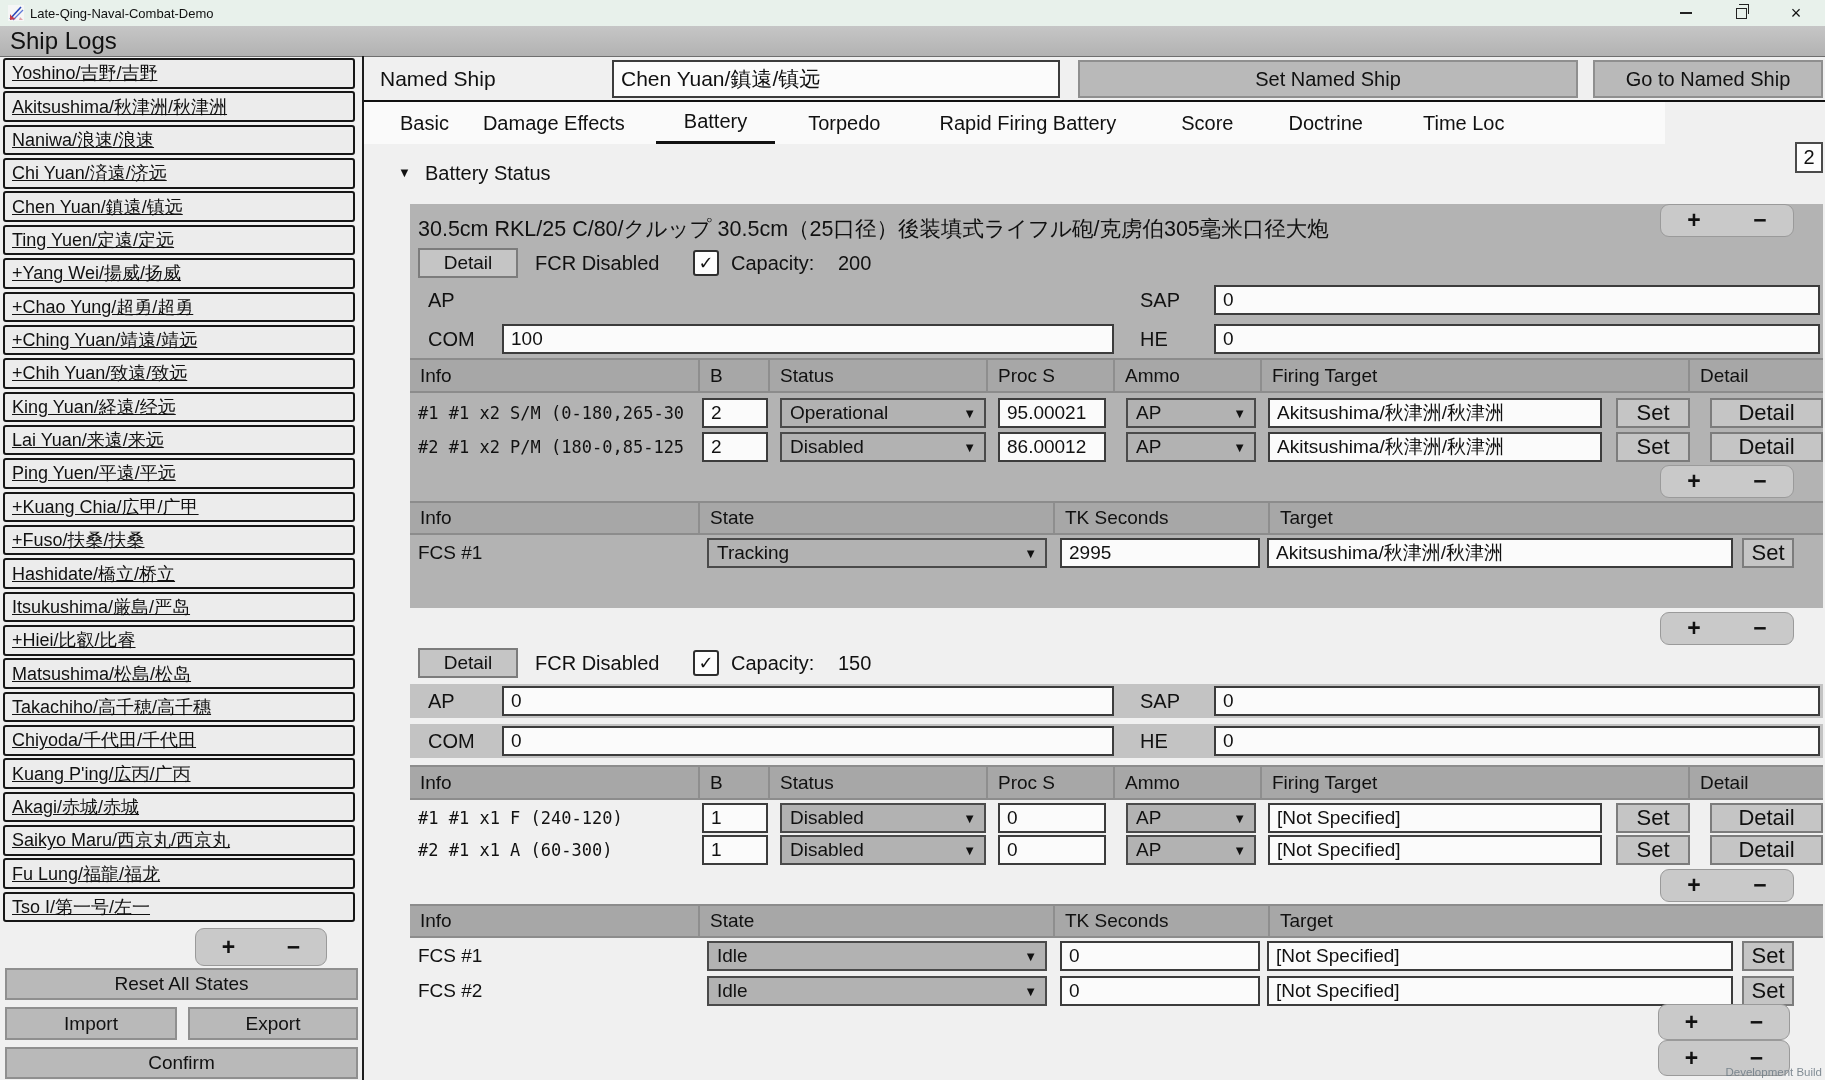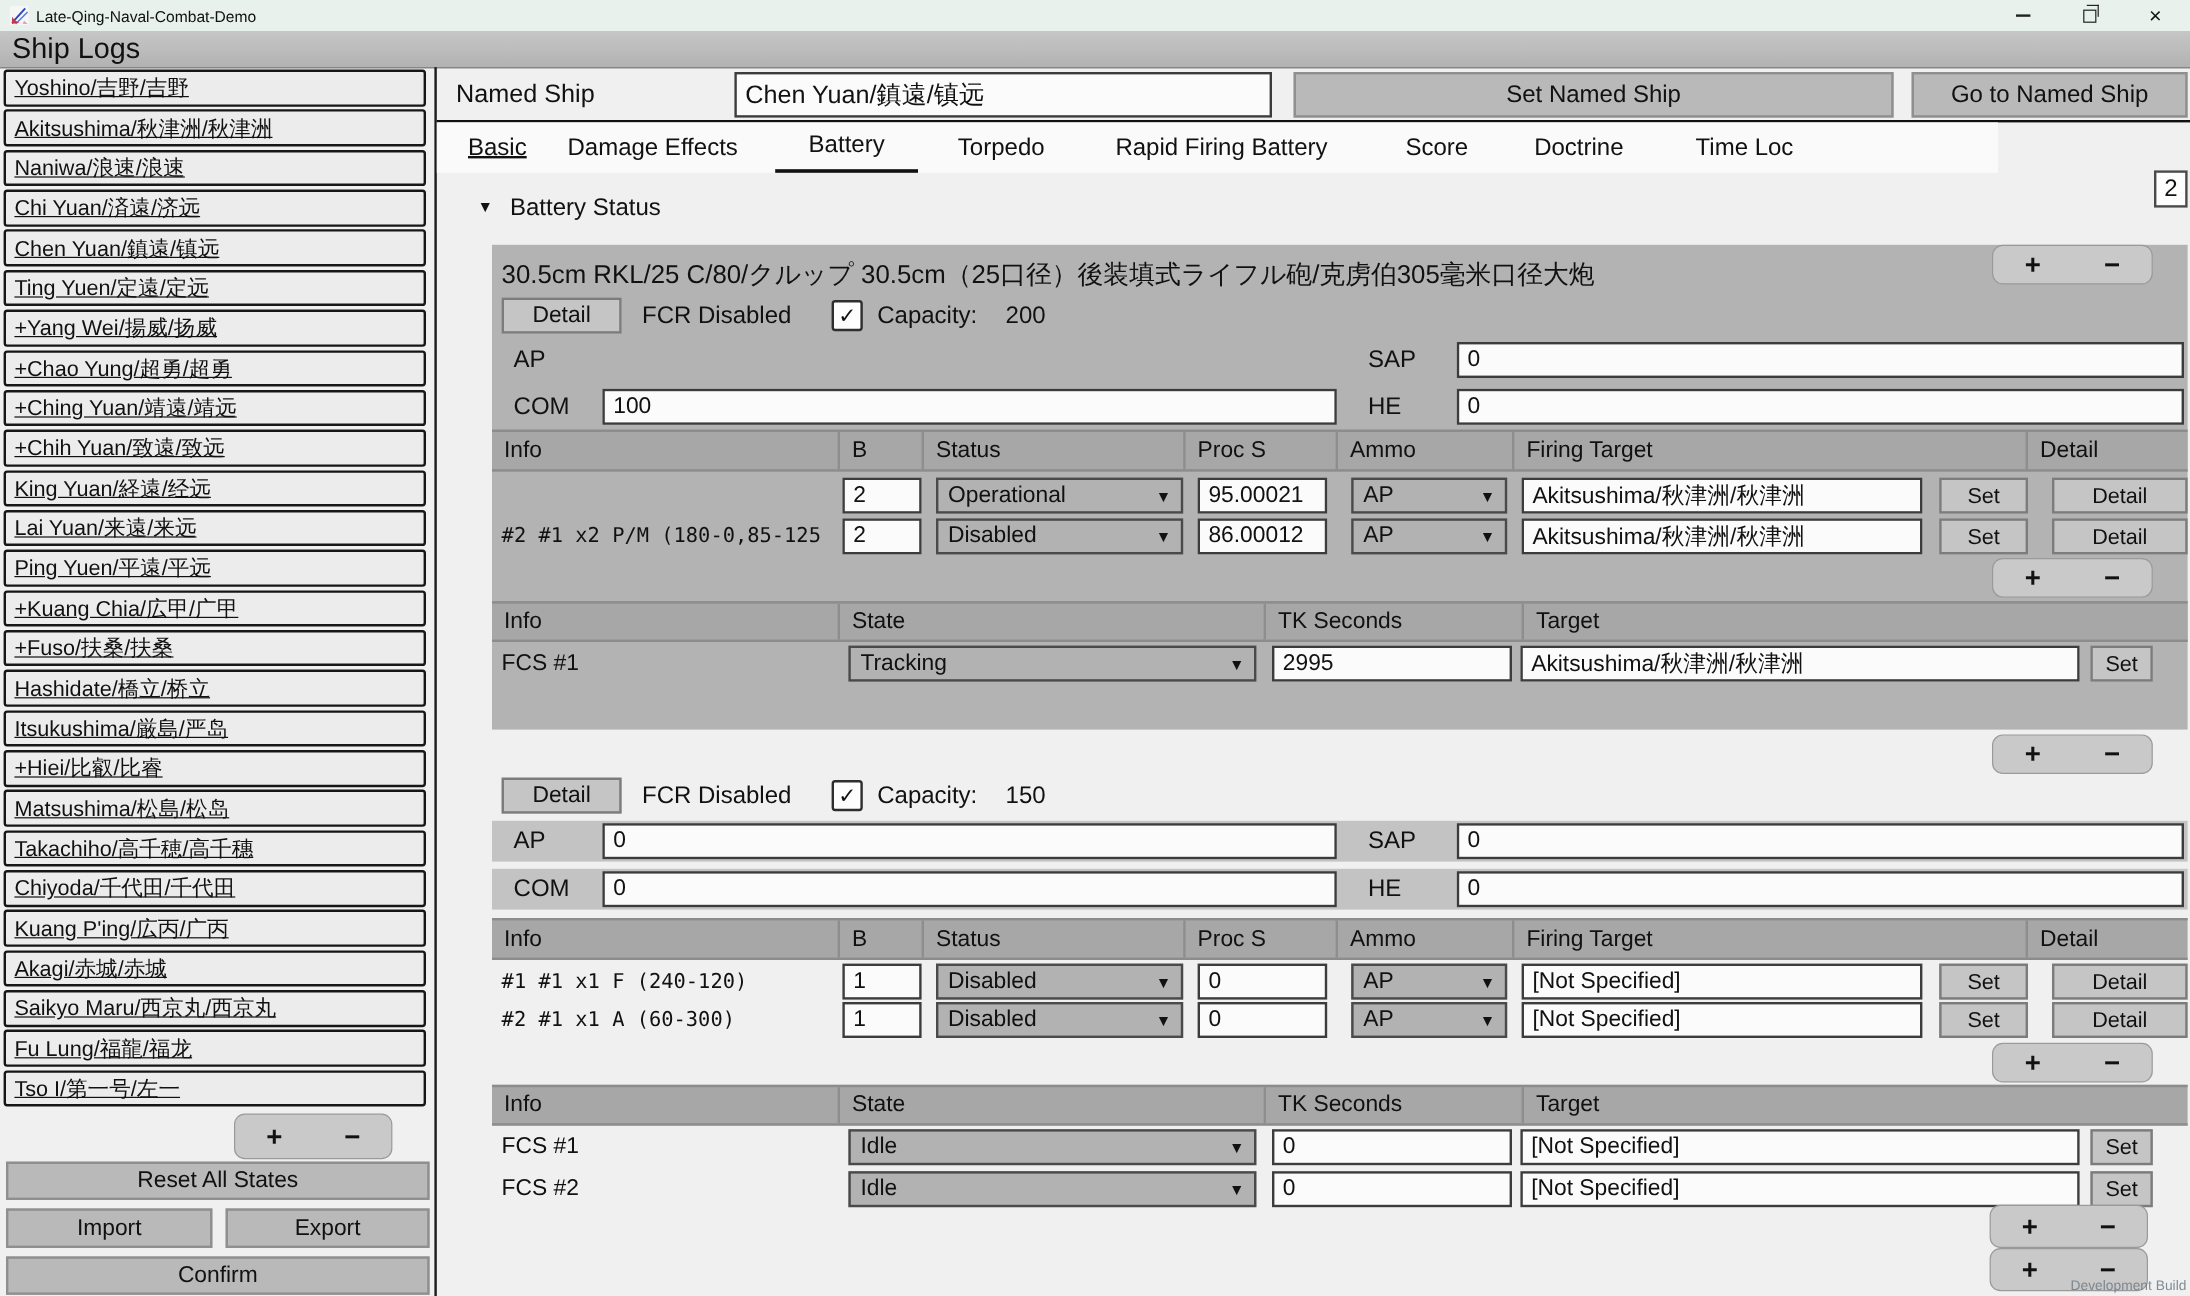--- a/index.html
+++ b/index.html
@@ -31,21 +31,21 @@
   .pmhalf{flex:1;display:flex;align-items:center;justify-content:center;font-size:23px;font-weight:bold;cursor:pointer}
   #divider{left:362px;top:56px;width:2px;height:1024px;background:#1c1c1c}
 
   
   .input{position:absolute;background:#fbfbfb;border:2px solid #3c3c3c;display:flex;align-items:center;
          padding:0 7px;font-size:19px;white-space:nowrap;overflow:hidden;box-sizing:border-box;cursor:text}
   .dropdown{position:absolute;background:#b2b2b2;border:2px solid #4a4a4a;display:flex;align-items:center;
             justify-content:space-between;padding:0 8px;font-size:19px;box-sizing:border-box;cursor:pointer;white-space:nowrap;overflow:hidden}
   .dd-arrow{font-size:13px;margin-left:6px}
   .btn{position:absolute;background:#c5c5c5;border:2px solid #7c7c7c;display:flex;align-items:center;
-       justify-content:center;font-size:18px;box-sizing:border-box;cursor:pointer;white-space:nowrap;overflow:hidden}
+       justify-content:center;font-size:22px;box-sizing:border-box;cursor:pointer;white-space:nowrap;overflow:hidden}
   .hdrband{position:absolute;background:#a7a7a7;border-top:2px solid #8c8c8c;border-bottom:2px solid #8c8c8c;
            display:flex;box-sizing:border-box}
   .hdrcell{font-size:19px;padding-left:10px;border-right:2px solid #8e8e8e;display:flex;align-items:center;
            box-sizing:border-box;white-space:nowrap;overflow:hidden}
   .hdrcell:last-child{border-right:none}
   .label{position:absolute;font-size:20px;display:flex;align-items:center;white-space:nowrap}
   .mono{font-family:"DejaVu Sans Mono",monospace;font-size:17px}
   .checkbox{position:absolute;width:26px;height:26px;background:#fdfdfd;border:2px solid #2e2e2e;border-radius:3px;
             display:flex;align-items:center;justify-content:center;font-size:18px;font-weight:bold;box-sizing:border-box;cursor:pointer}
   .fieldstrip{position:absolute;background:#c3c3c3}
@@ -125,21 +125,21 @@
 
 <div class="abs" id="divider"></div>
 
 <div class="label" style="left:380px;top:60px;height:38px;font-size:21px">Named Ship</div>
 <div class="input" style="left:612px;top:60px;width:448px;height:38px;font-size:21px">Chen Yuan/鎮遠/镇远</div>
 <div class="bigbtn" style="left:1078px;top:60px;width:500px;height:38px;font-size:20px">Set Named Ship</div>
 <div class="bigbtn" style="left:1593px;top:60px;width:230px;height:38px;font-size:20px">Go to Named Ship</div>
 <div class="abs" style="left:364px;top:100px;width:1461px;height:2px;background:#111"></div>
 
 <div class="abs" id="tabbar">
-    <div class="tab" style="margin-left: 26px; text-decoration: underline;">Basic</div>
+    <div class="tab" style="margin-left: 36px;">Basic</div>
     <div class="tab" style="margin-left: 34px;">Damage Effects</div>
     <div class="tab active" style="margin-left: 31px;">Battery</div>
     <div class="tab" style="margin-left: 33px;">Torpedo</div>
     <div class="tab" style="margin-left: 59px;">Rapid Firing Battery</div>
     <div class="tab" style="margin-left: 65px;">Score</div>
     <div class="tab" style="margin-left: 55px;">Doctrine</div>
     <div class="tab" style="margin-left: 60px;">Time Loc</div>
   </div>
 <div class="abs" id="page-badge">2</div>
 
@@ -166,20 +166,21 @@
       <div class="hdrband" style="left: 0px; top: 154px; width: 1413px; height: 35px;">
         <div class="hdrcell" style="width: 290px; position: static;">Info</div>
         <div class="hdrcell" style="width: 70px; position: static;">B</div>
         <div class="hdrcell" style="width: 218px; position: static;">Status</div>
         <div class="hdrcell" style="width: 127px; position: static;">Proc S</div>
         <div class="hdrcell" style="width: 147px; position: static;">Ammo</div>
         <div class="hdrcell" style="width: 428px; position: static;">Firing Target</div>
         <div class="hdrcell" style="width: 133px; position: static;">Detail</div>
       </div>
       <div style="position: absolute; left: 0px; top: 194px; width: 1413px; height: 30px;">
+        <div class="mono" style="position: absolute; left: 8px; top: 0px; height: 30px; display: flex; align-items: center; white-space: nowrap;">#1 #1 x2 S/M (0-180,265-30</div>
         <div class="input" style="left: 292px; top: 0px; width: 66px; height: 30px;">2</div>
         <div class="dropdown" style="left: 370px; top: 0px; width: 206px; height: 30px;">
           <span class="nowrap">Operational</span>
           <span class="dd-arrow">▼</span>
         </div>
         <div class="input" style="left: 588px; top: 0px; width: 108px; height: 30px;">95.00021</div>
         <div class="dropdown" style="left: 716px; top: 0px; width: 130px; height: 30px;">
           <span class="nowrap">AP</span>
           <span class="dd-arrow">▼</span>
         </div>

